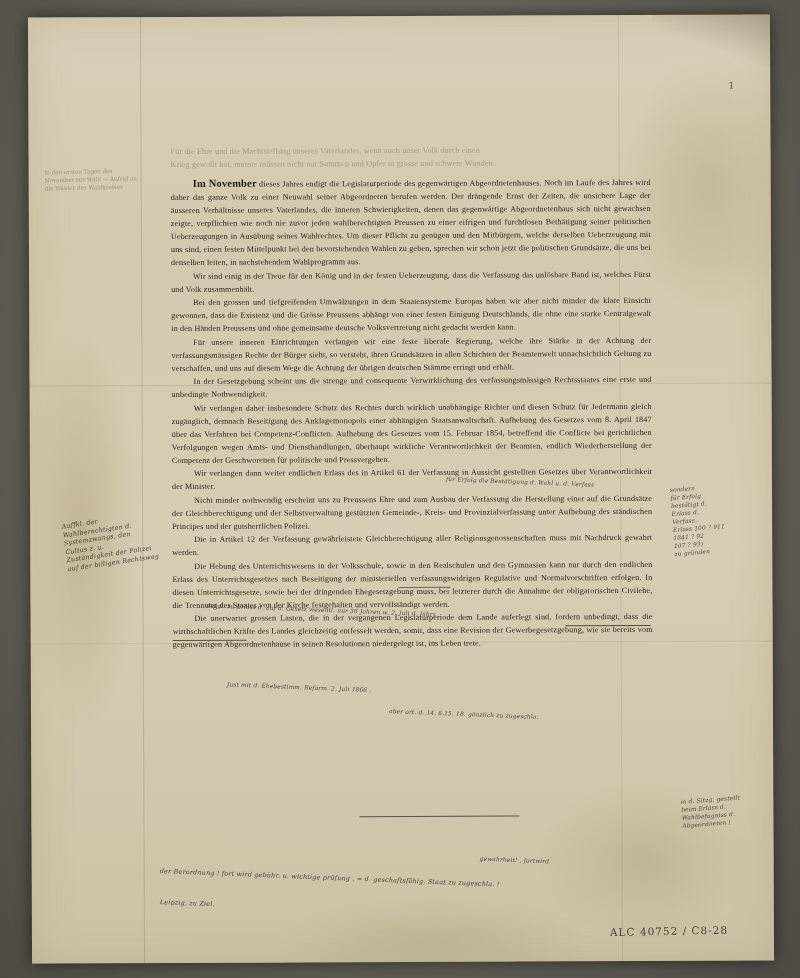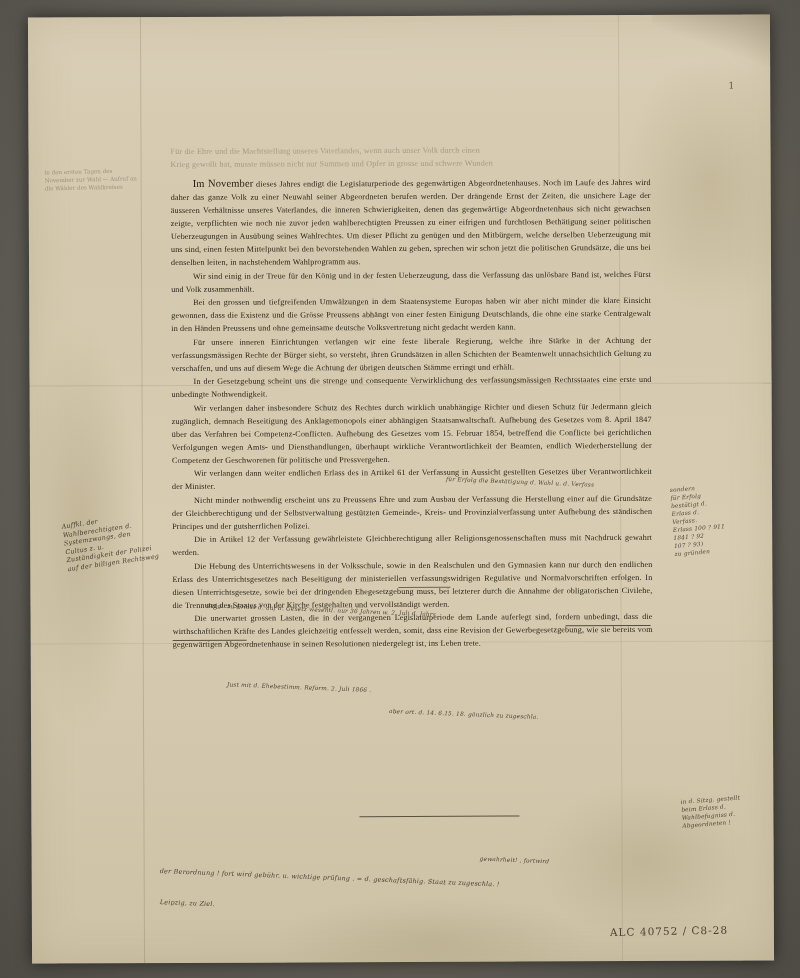--- a/index.html
+++ b/index.html
@@ -88,21 +88,21 @@
   }
   #body-text p.noindent { text-indent: 0; }
   #body-text p.ghost {
     color: rgba(60,48,30,0.33);
     margin-bottom: 6px;
   }
 
   
   #body-text .initial {
     font-size: 10.5px;
-    font-weight: normal;
+    font-weight: bold;
   }
 
   
   .hand {
     position: absolute;
     font-family: "DejaVu Serif", serif;
     color: #2b2318;
     font-style: italic;
     font-size: 7.3px;
     line-height: 10px;

